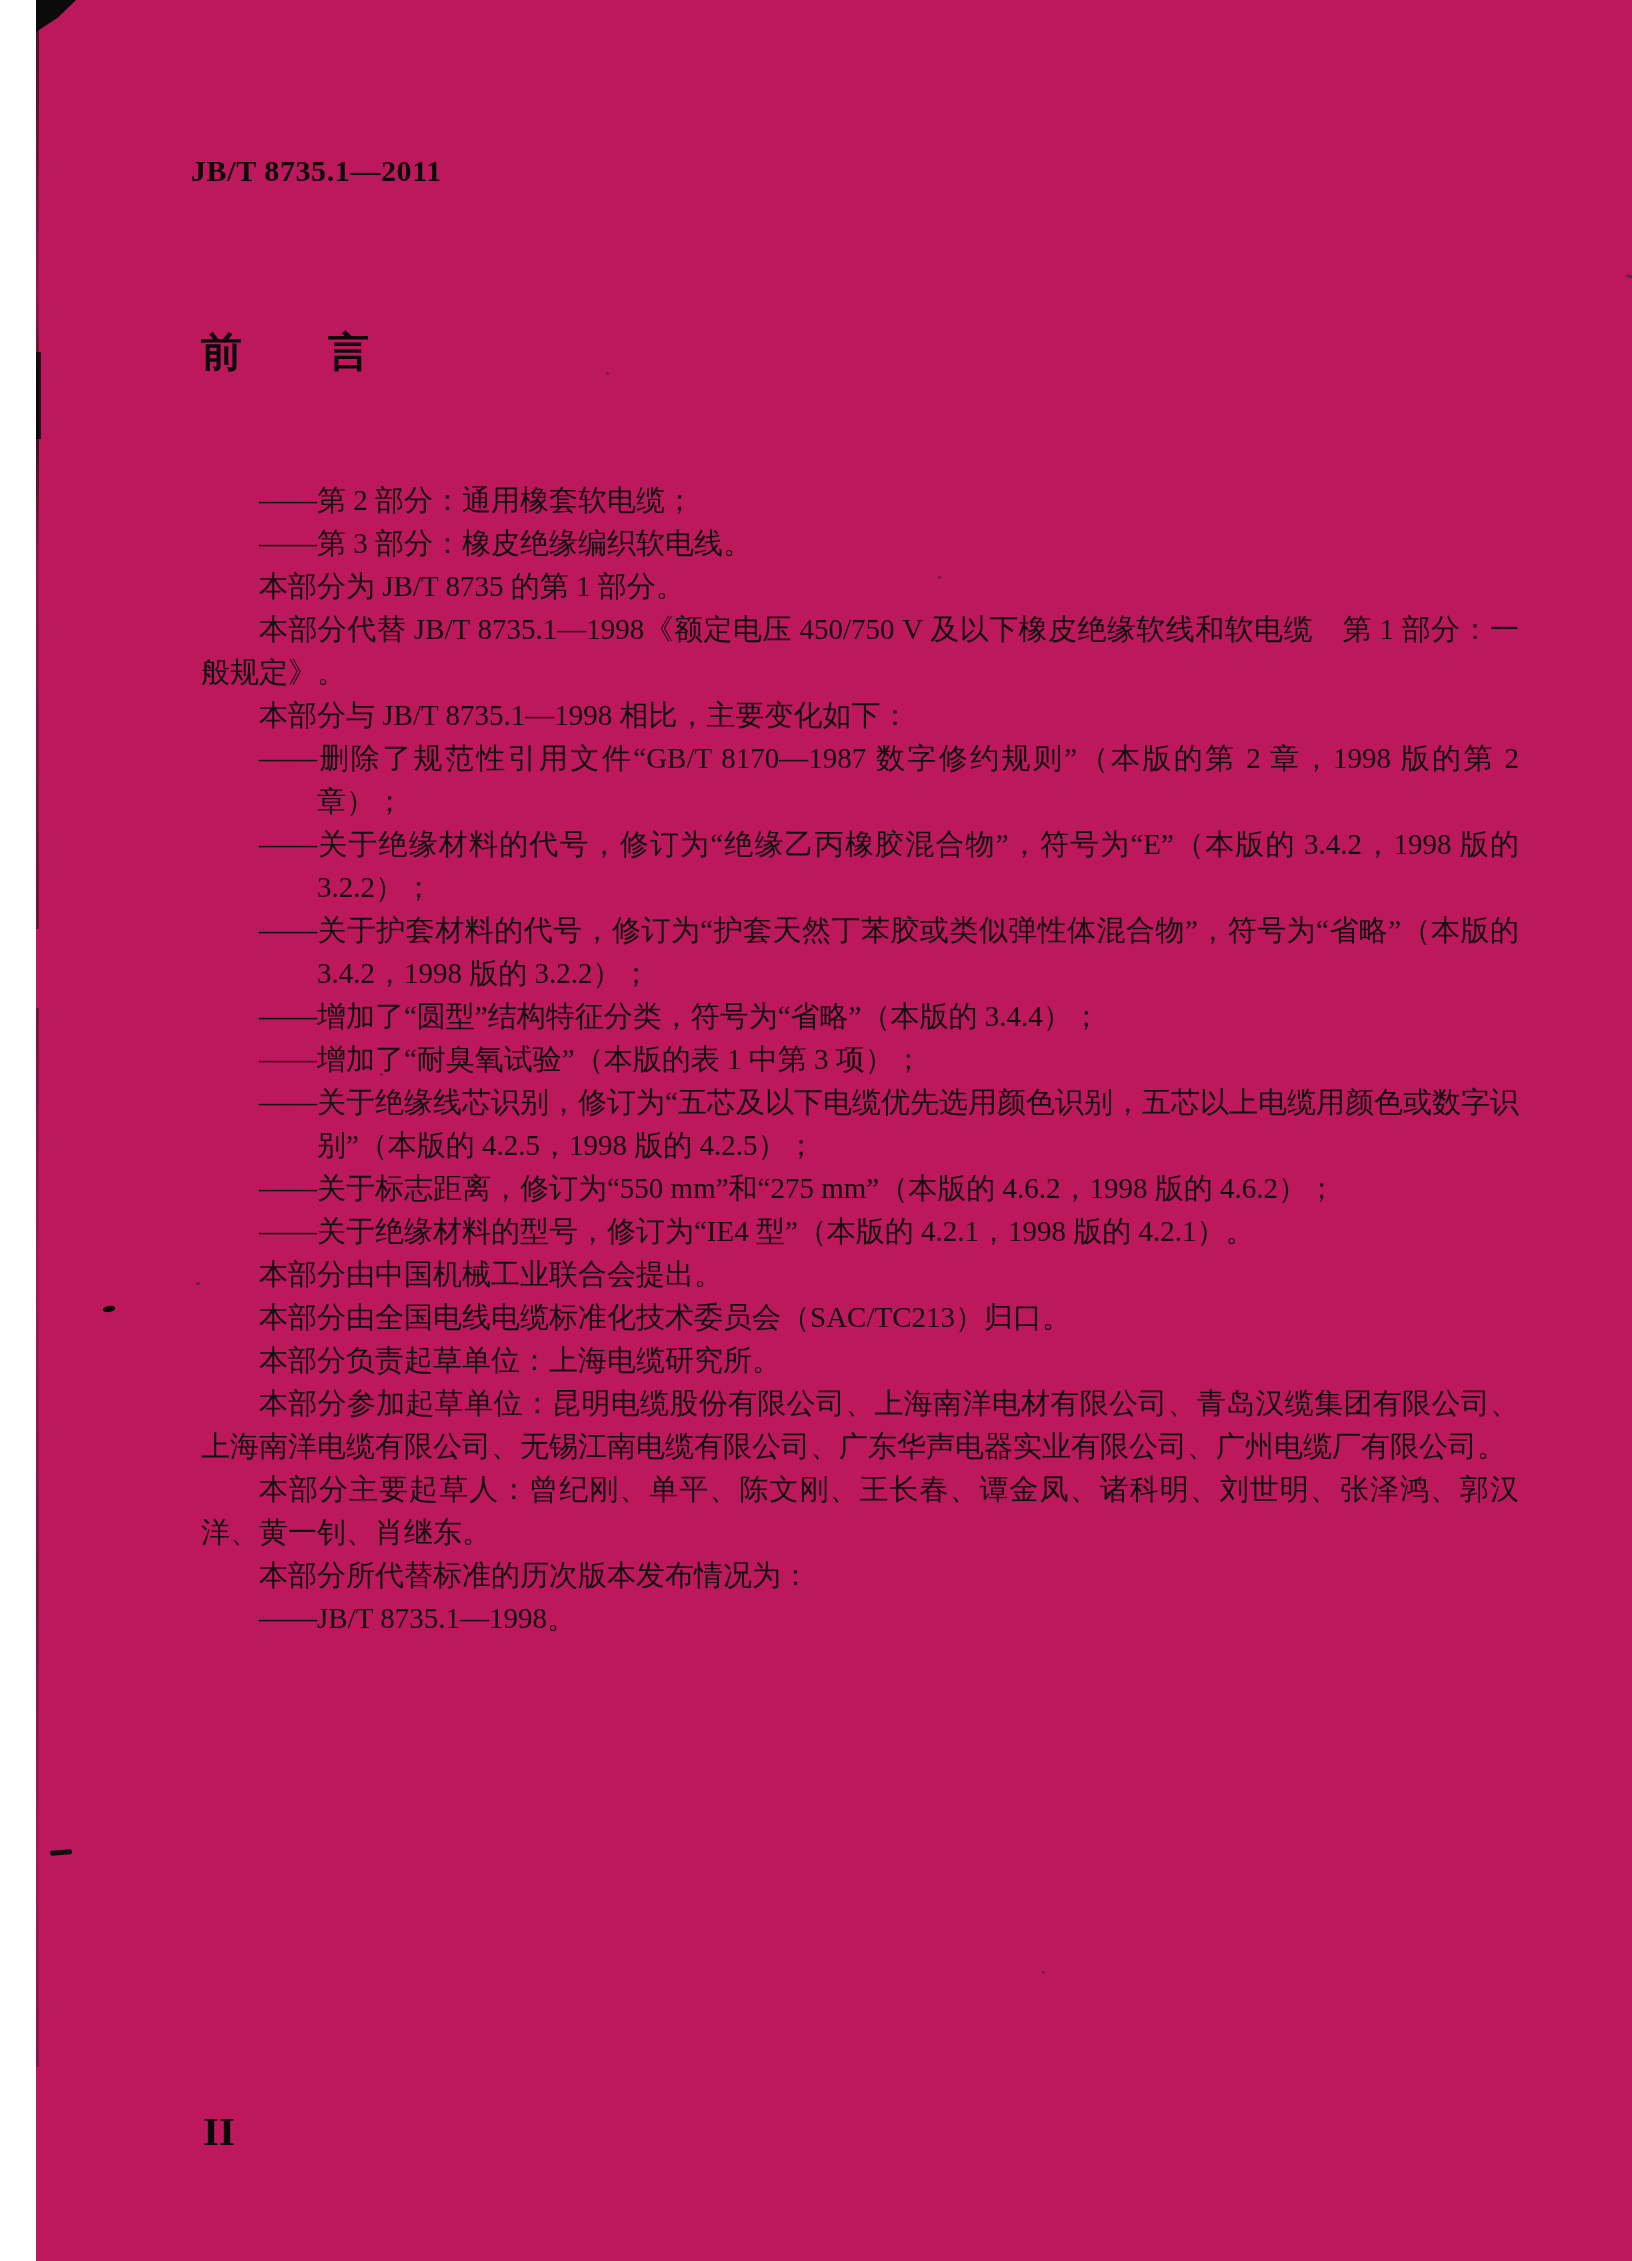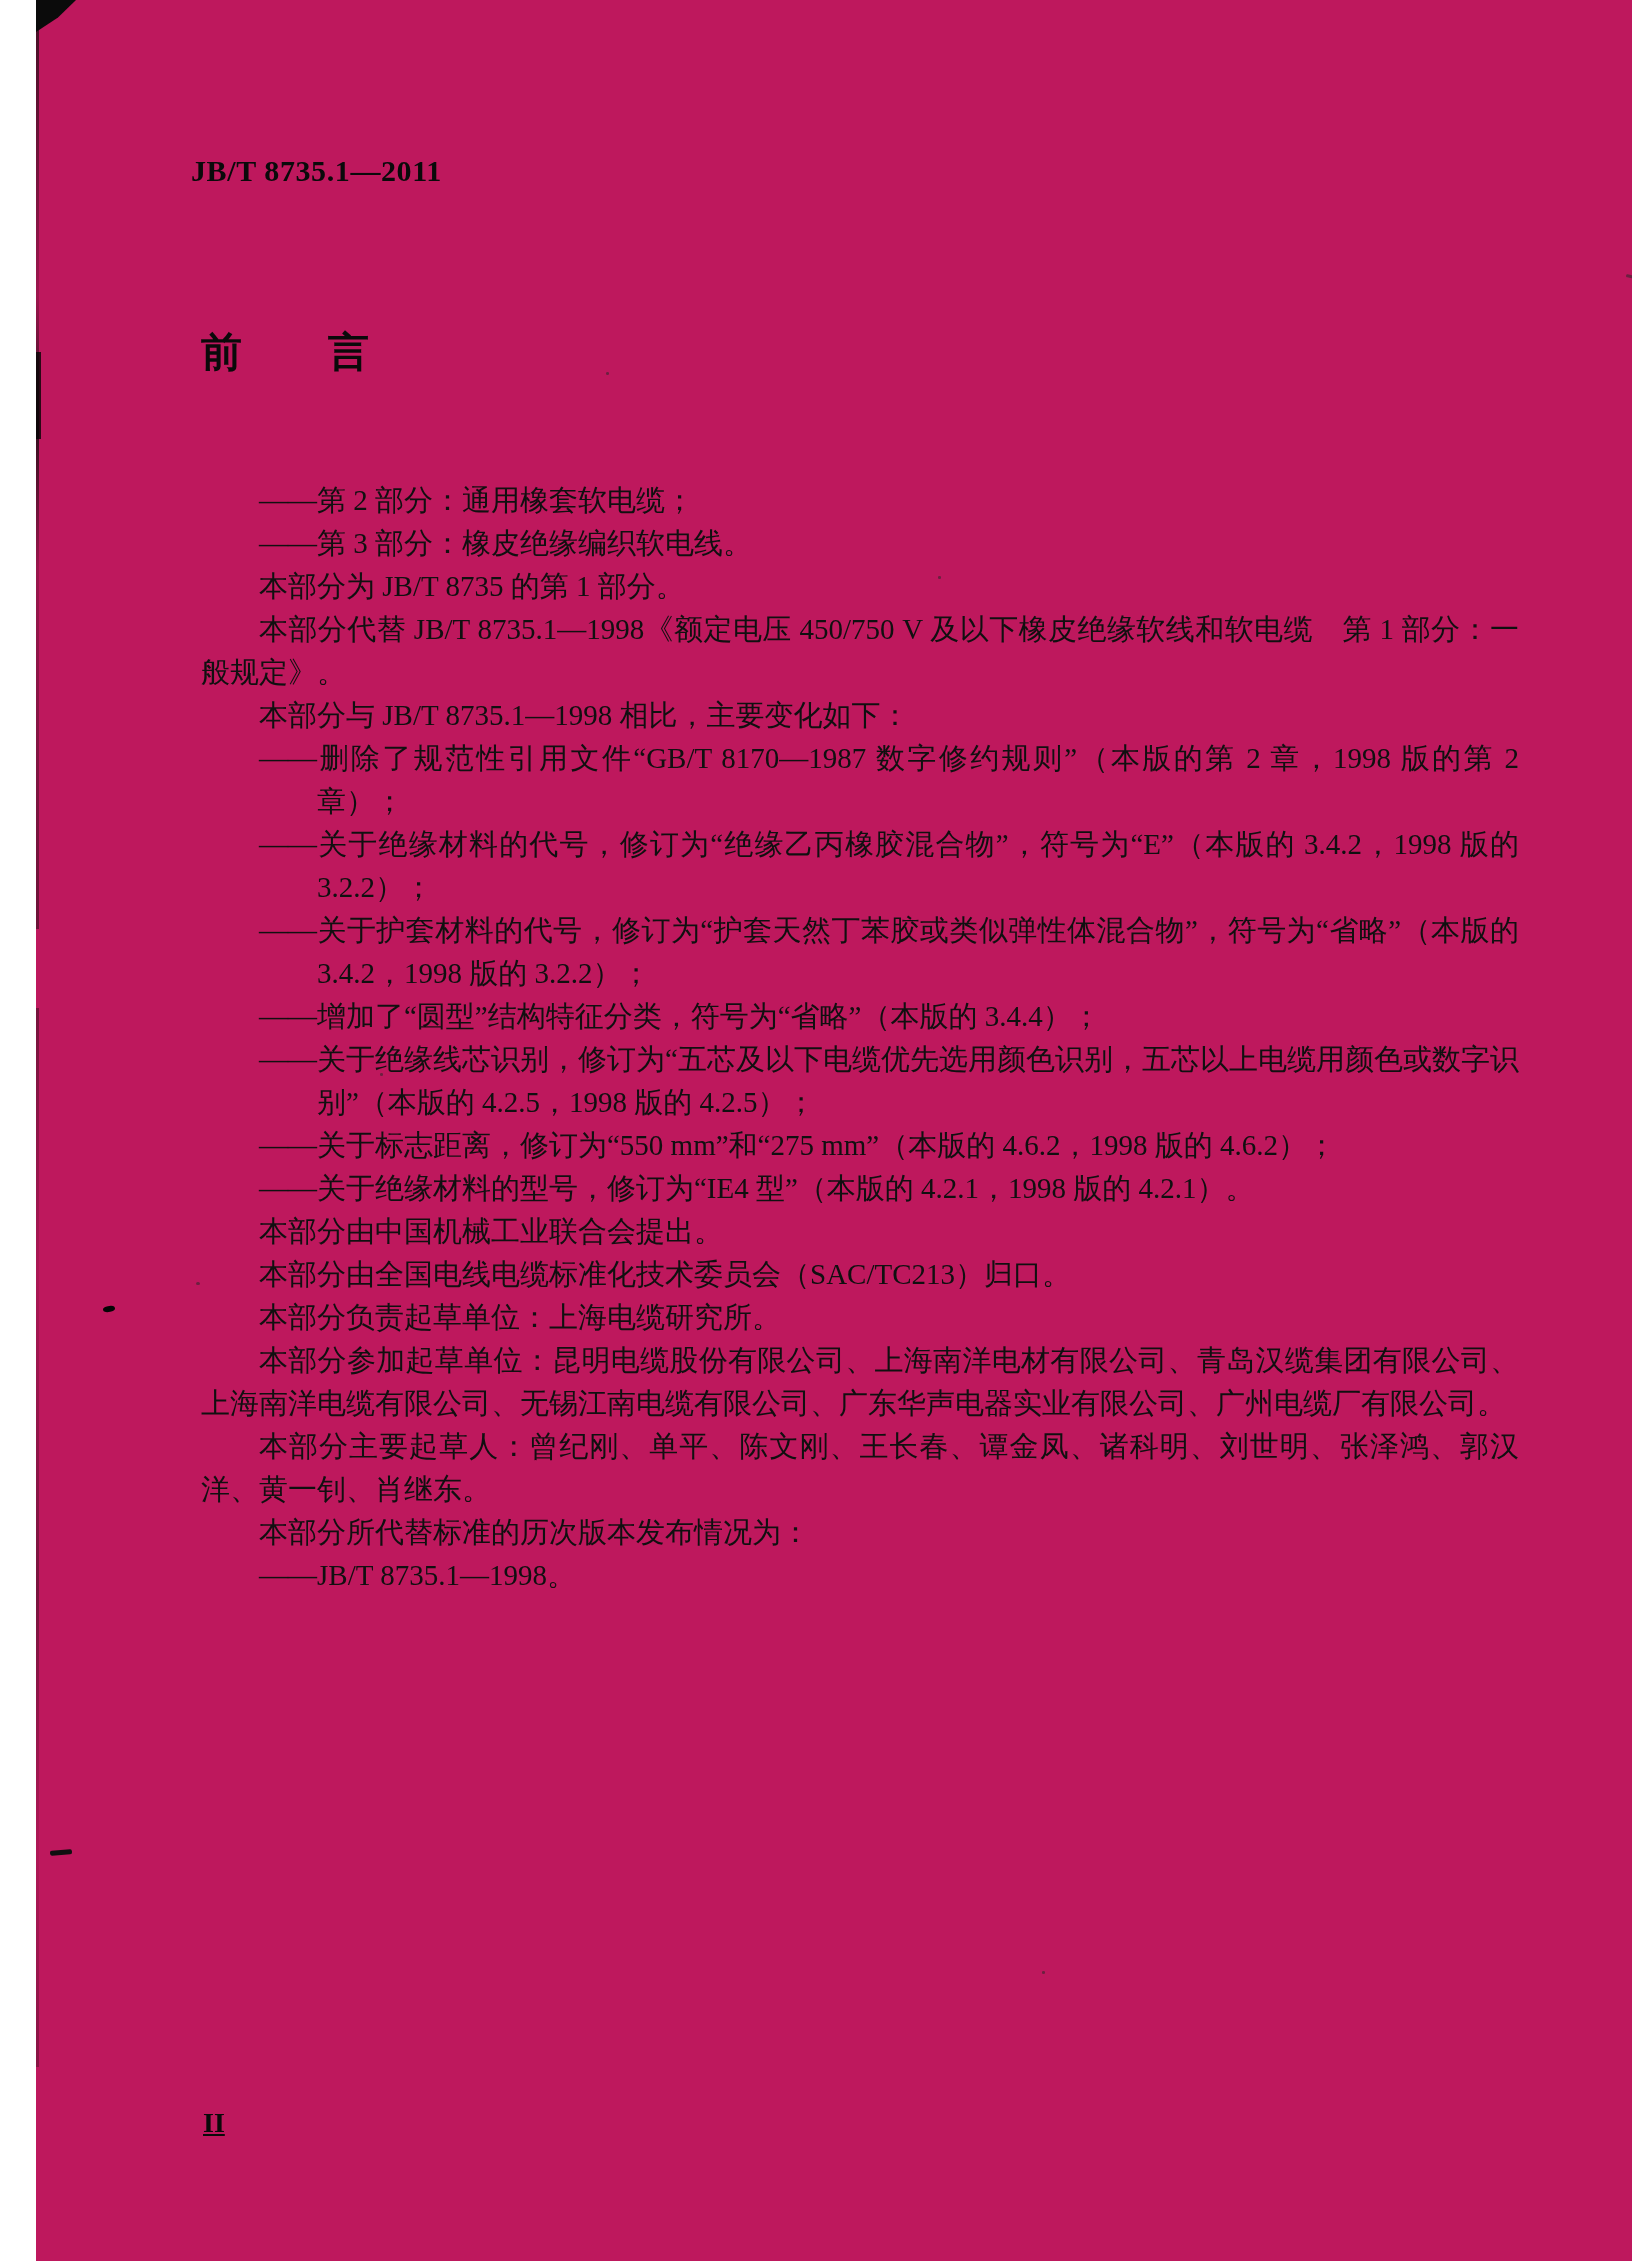--- a/index.html
+++ b/index.html
@@ -42,24 +42,23 @@
     line-height: 43px;
     text-align: justify;
     color: #101010;
   }
   .body-text p { margin: 0; padding: 0; }
   p.para { text-indent: 58px; }
   p.dash { padding-left: 116px; text-indent: -58px; }
   .page-number {
     position: absolute;
     left: 167px; top: 2107px;
-    font-size: 28px;
+    font-size: 41px;
     font-weight: bold;
     color: #0a0a0a;
-    text-decoration: underline;
   }
   
   .corner-mark {
     position: absolute; left: 0; top: 0;
     width: 40px; height: 32px;
     background: #0b0b0b;
     clip-path: polygon(0 0, 100% 0, 55% 55%, 0 100%);
   }
   .edge-streak-a {
     position: absolute; left: 0; top: 24.5px;
@@ -129,20 +128,21 @@
   <div class="body-text">
     <p class="dash">——第 2 部分：通用橡套软电缆；</p>
     <p class="dash">——第 3 部分：橡皮绝缘编织软电线。</p>
     <p class="para">本部分为 JB/T 8735 的第 1 部分。</p>
     <p class="para">本部分代替 JB/T 8735.1—1998《额定电压 450/750 V 及以下橡皮绝缘软线和软电缆　第 1 部分：一般规定》。</p>
     <p class="para">本部分与 JB/T 8735.1—1998 相比，主要变化如下：</p>
     <p class="dash">——删除了规范性引用文件“GB/T 8170—1987 数字修约规则”（本版的第 2 章，1998 版的第 2 章）；</p>
     <p class="dash">——关于绝缘材料的代号，修订为“绝缘乙丙橡胶混合物”，符号为“E”（本版的 3.4.2，1998 版的 3.2.2）；</p>
     <p class="dash">——关于护套材料的代号，修订为“护套天然丁苯胶或类似弹性体混合物”，符号为“省略”（本版的 3.4.2，1998 版的 3.2.2）；</p>
     <p class="dash">——增加了“圆型”结构特征分类，符号为“省略”（本版的 3.4.4）；</p>
+    <p class="dash">——增加了“耐臭氧试验”（本版的表 1 中第 3 项）；</p>
     <p class="dash">——关于绝缘线芯识别，修订为“五芯及以下电缆优先选用颜色识别，五芯以上电缆用颜色或数字识别”（本版的 4.2.5，1998 版的 4.2.5）；</p>
     <p class="dash">——关于标志距离，修订为“550 mm”和“275 mm”（本版的 4.6.2，1998 版的 4.6.2）；</p>
     <p class="dash">——关于绝缘材料的型号，修订为“IE4 型”（本版的 4.2.1，1998 版的 4.2.1）。</p>
     <p class="para">本部分由中国机械工业联合会提出。</p>
     <p class="para">本部分由全国电线电缆标准化技术委员会（SAC/TC213）归口。</p>
     <p class="para">本部分负责起草单位：上海电缆研究所。</p>
     <p class="para">本部分参加起草单位：昆明电缆股份有限公司、上海南洋电材有限公司、青岛汉缆集团有限公司、上海南洋电缆有限公司、无锡江南电缆有限公司、广东华声电器实业有限公司、广州电缆厂有限公司。</p>
     <p class="para">本部分主要起草人：曾纪刚、单平、陈文刚、王长春、谭金凤、诸科明、刘世明、张泽鸿、郭汉洋、黄一钊、肖继东。</p>
     <p class="para">本部分所代替标准的历次版本发布情况为：</p>
     <p class="dash">——JB/T 8735.1—1998。</p>

